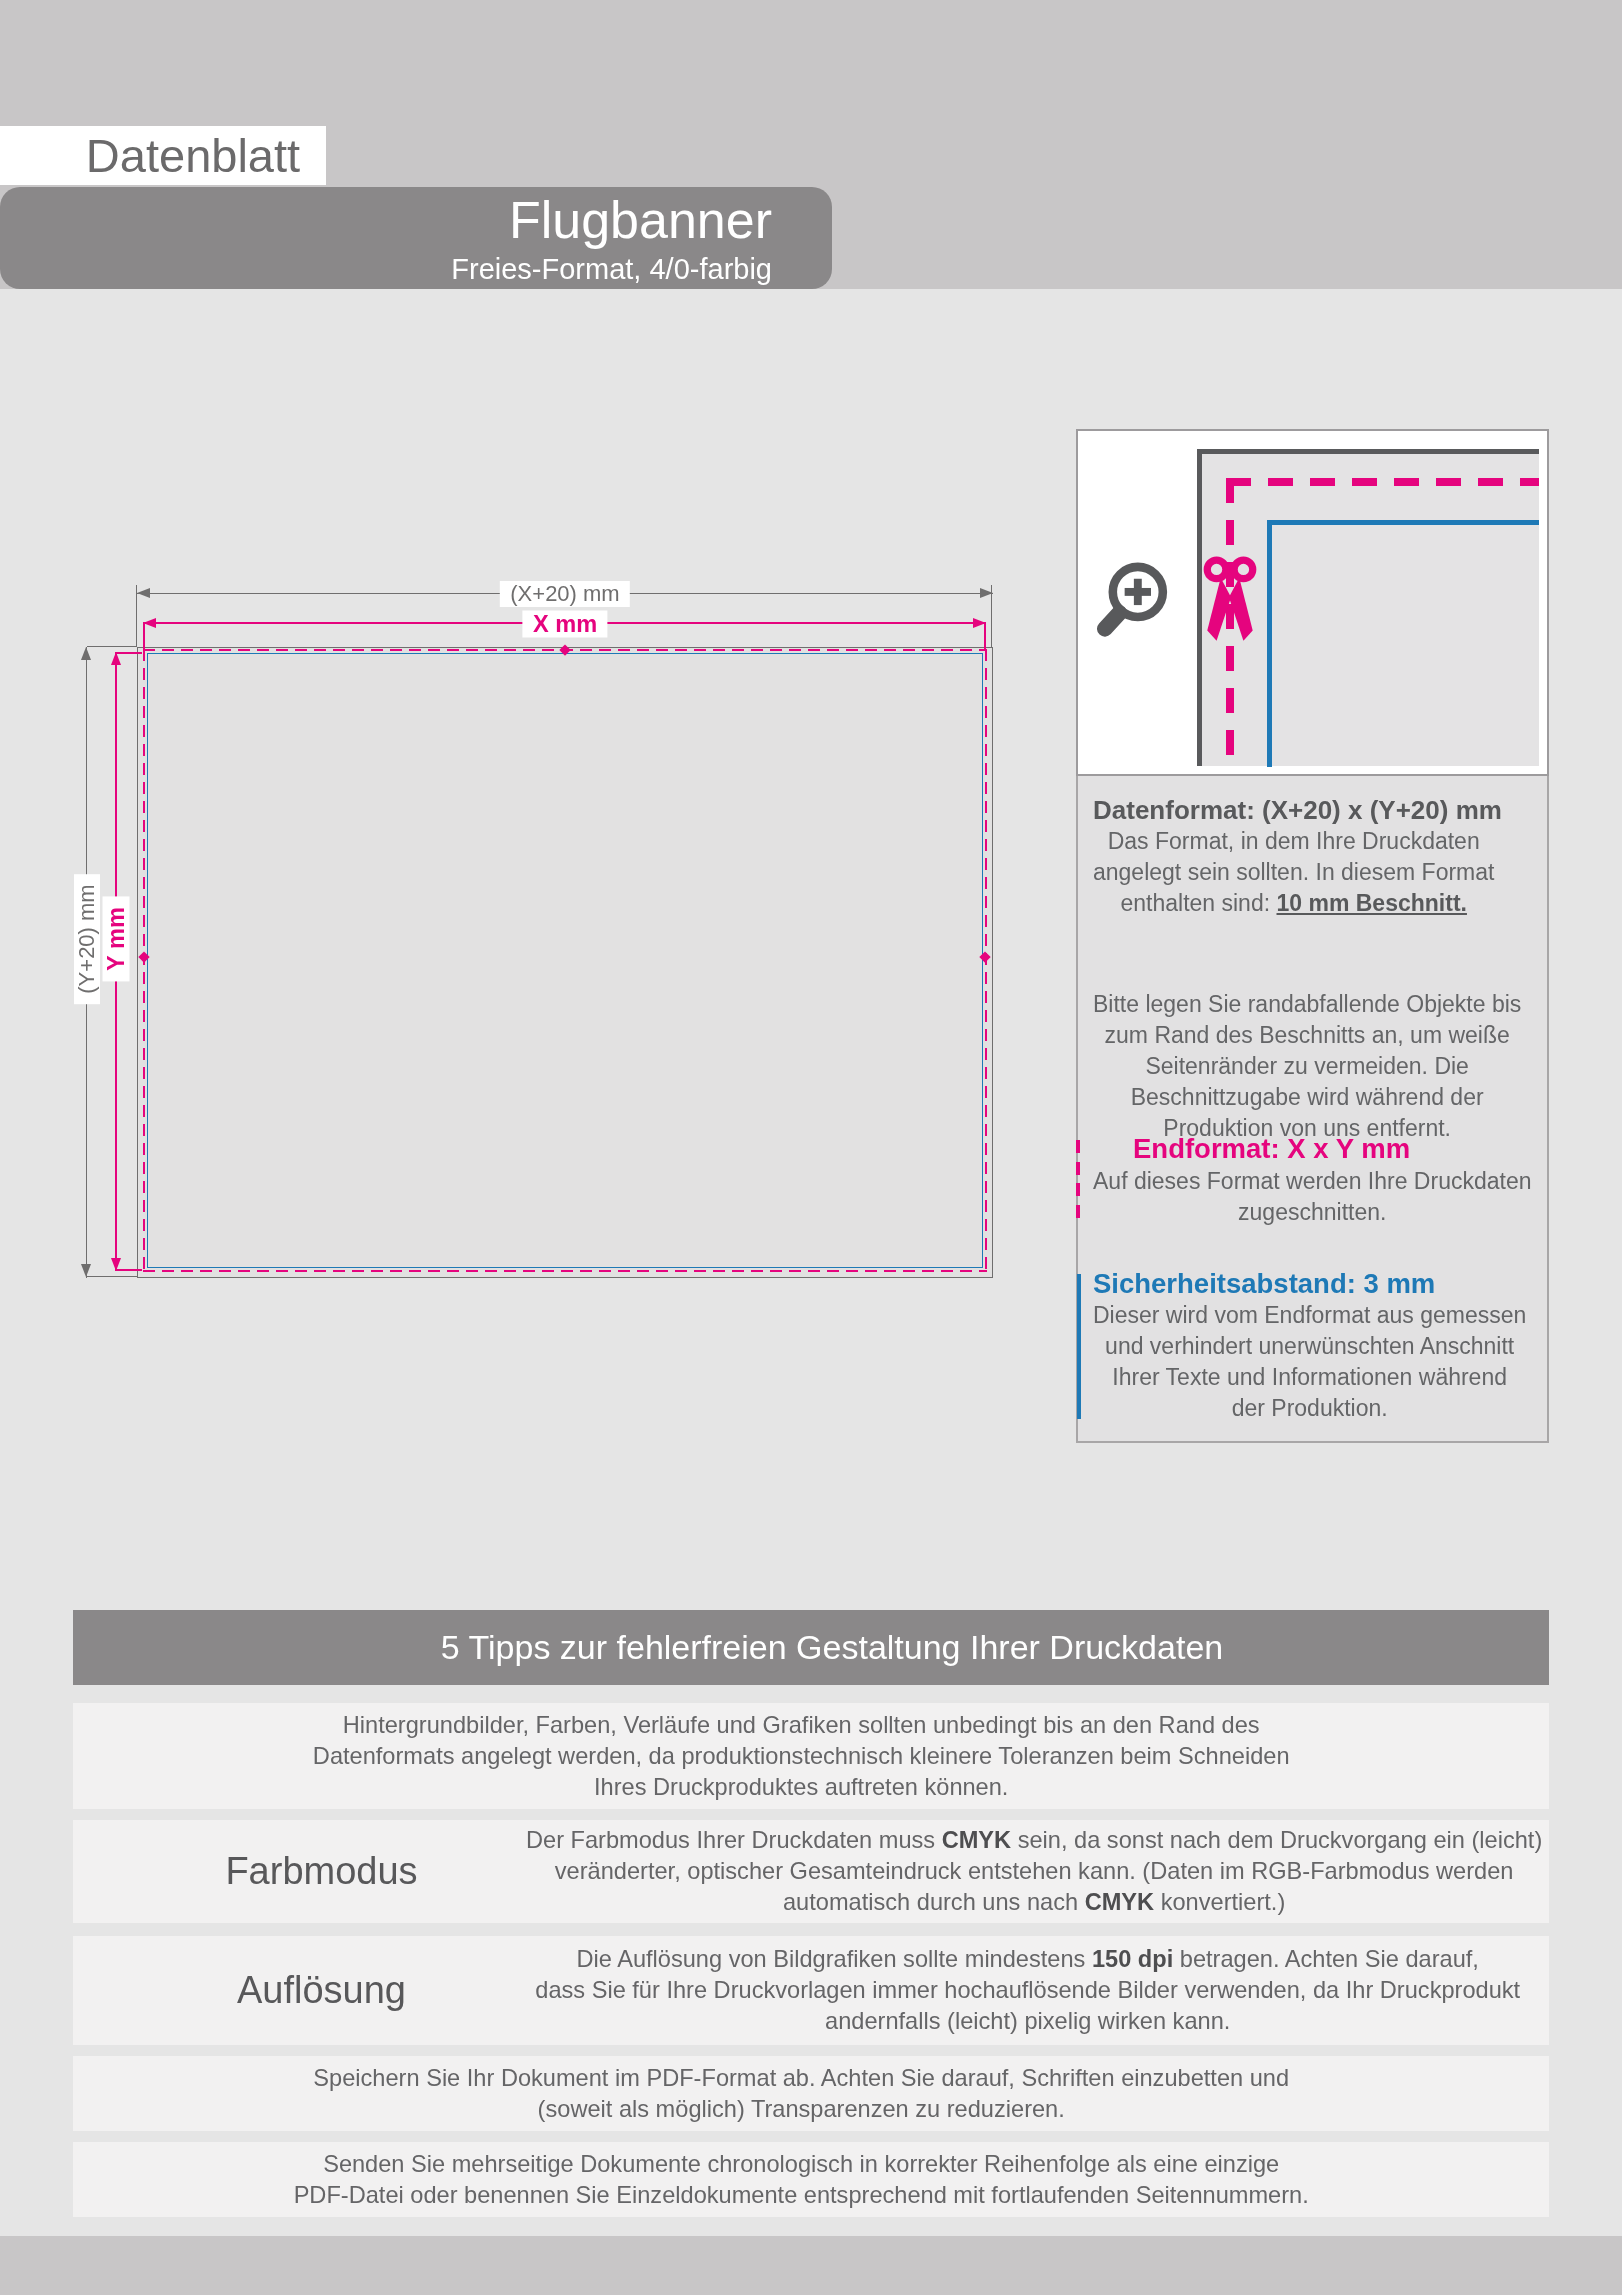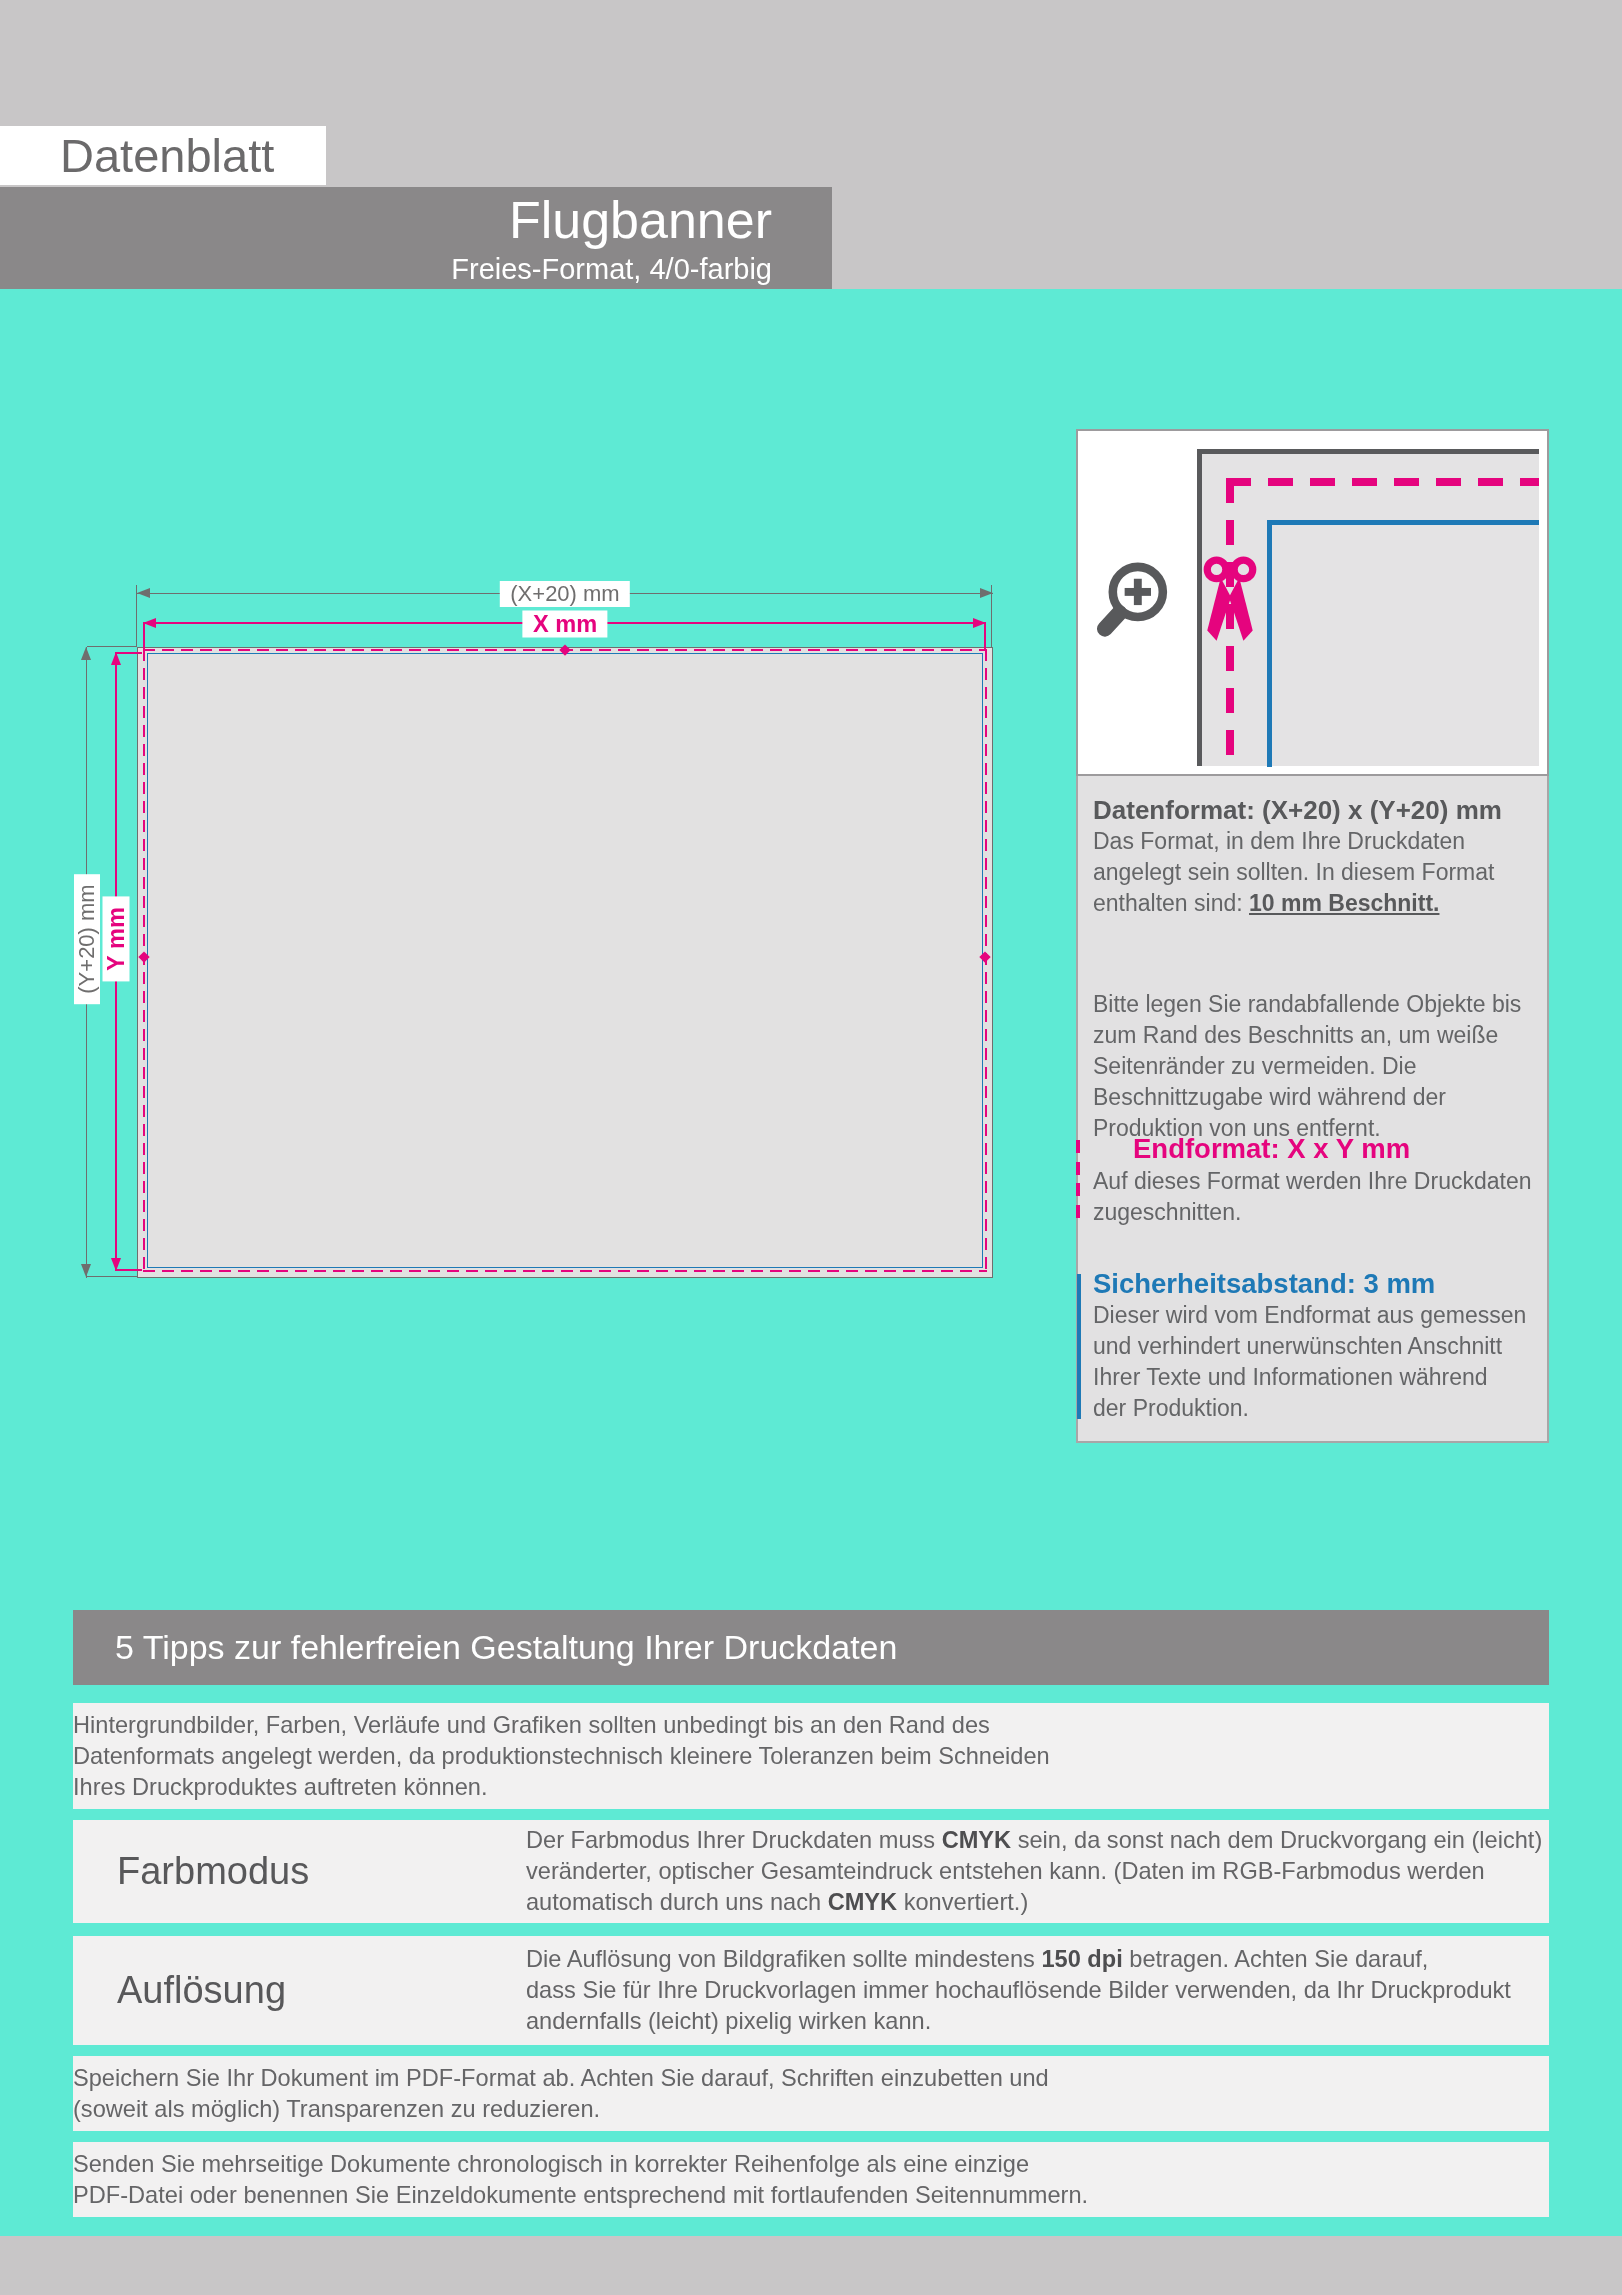--- a/index.html
+++ b/index.html
@@ -1,26 +1,26 @@
 <!DOCTYPE html>
 <html style="font-size:10.5px"><head>
 <meta charset="utf-8">
 <style>
   html,body{margin:0;padding:0;background:#ffffff;}
-  .page{position:relative;width:1623px;height:2295px;background:#5eead4;overflow:hidden;
-        font-family:"Liberation Sans", sans-serif;}
+  .page{position:relative;width:1623px;height:2295px;background:#e5e5e5;overflow:hidden;
+        font-family:"Liberation Sans", sans-serif;text-align:center;}
   .abs{position:absolute;}
 
   
   .band-light{left:0;top:0;width:1623px;height:289px;background:#c8c6c7;}
   .doc-box{left:0;top:126px;width:326px;height:59px;background:#ffffff;}
   .doc-box span{display:block;padding-left:60px;line-height:59px;font-size:47px;color:#6b6a6b;}
   .product-band{left:0;top:187px;width:832px;height:102px;background:#8a8889;
                 display:flex;flex-direction:column;align-items:flex-end;justify-content:center;
-                padding-right:60px;box-sizing:border-box;color:#ffffff;}
+                padding-right:60px;box-sizing:border-box;color:#ffffff;border-radius:20px;}
   .product-name{font-size:52px;line-height:62px;}
   .product-sub{font-size:29px;line-height:37px;}
 
   
   .outer-rect{left:137px;top:647px;width:856px;height:631px;background:#e2e1e1;
               border:1.3px solid #6f6e6e;box-sizing:border-box;}
   .dash-mag-h{background:repeating-linear-gradient(90deg,#e5047e 0 11.8px,transparent 11.8px 19px);}
   .dash-mag-v{background:repeating-linear-gradient(180deg,#e5047e 0 11.8px,transparent 11.8px 19px);}
   .safety-rect{left:147px;top:653px;width:836px;height:615px;border:1.3px solid #1e79b6;box-sizing:border-box;}
   .dim-line{background:currentColor;}

